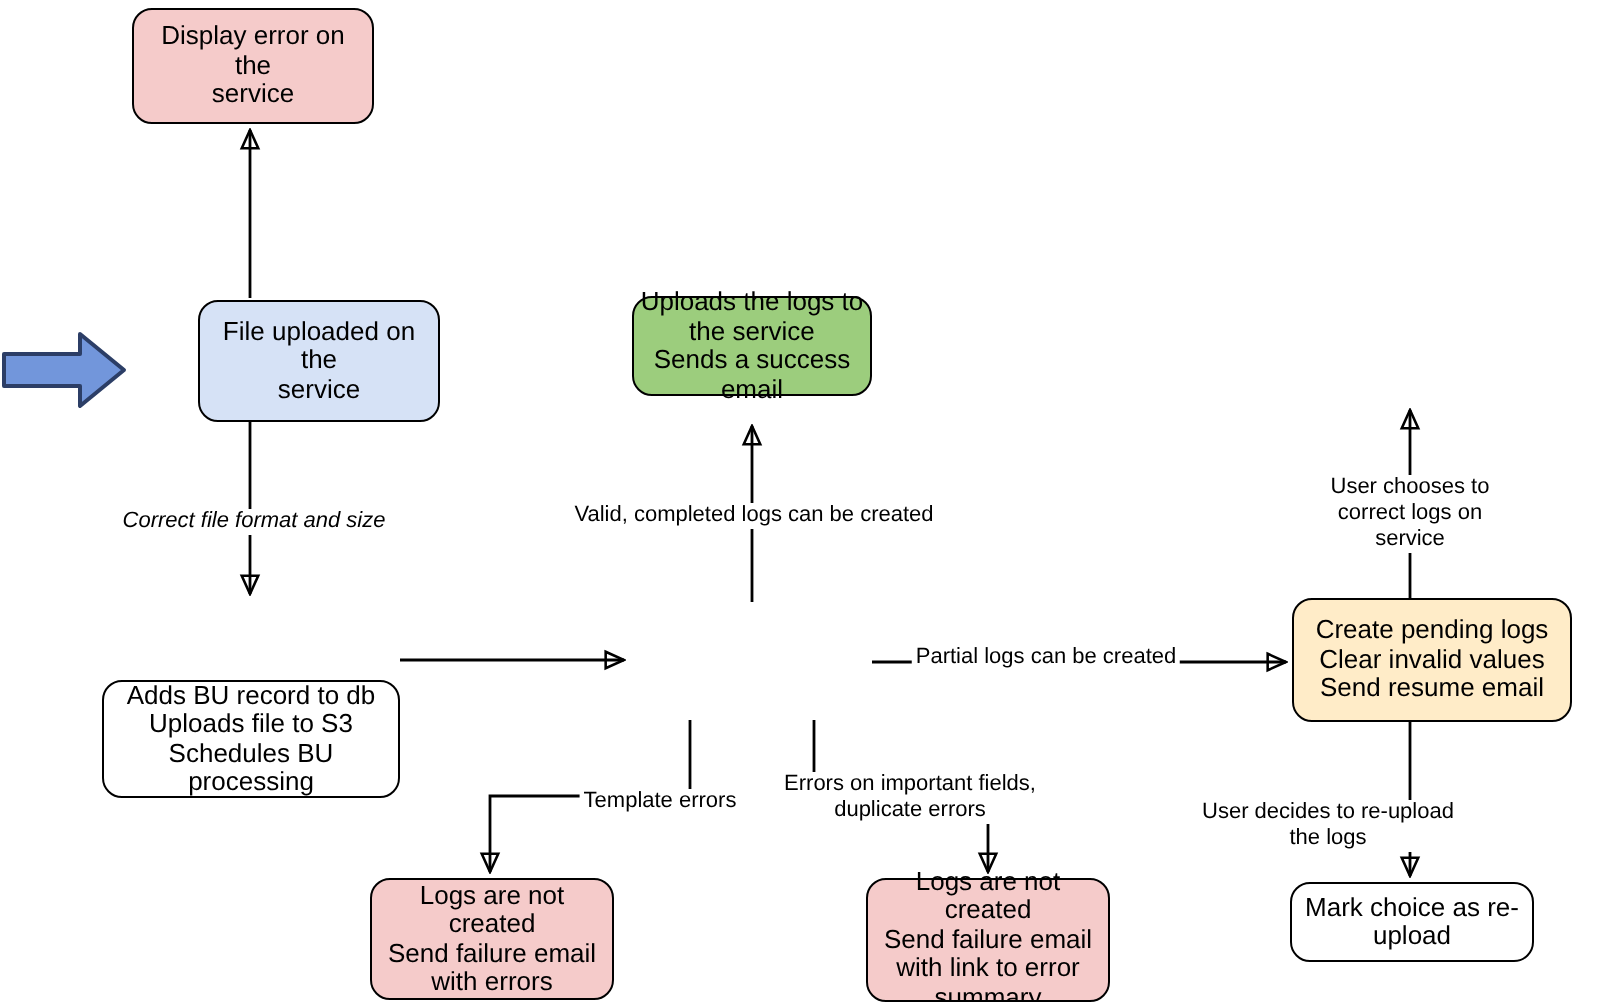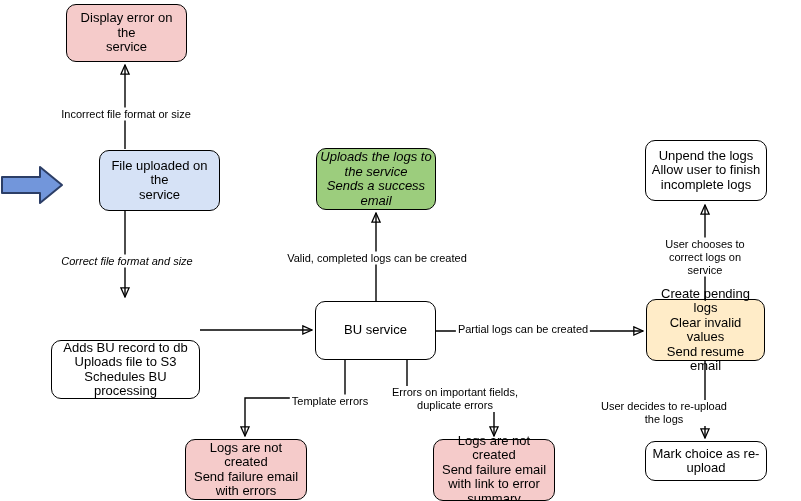--- a/index.html
+++ b/index.html
@@ -86,48 +86,43 @@
   <div class="node pink" style="left:66px;  top:4px;   width:121px; height:58px;">Display error on the
 service</div>
 
   <div class="node blue" style="left:66px;  top:150px; width:121px; height:61px;margin-left:33px;">File uploaded on the
 service</div>
 
   <div class="node white" style="left:51px;  top:300px; width:149px; height:59px;margin-top:40px;">Adds BU record to db
 Uploads file to S3
 Schedules BU processing</div>
 
-  <div class="node white" style="left:315px; top:301px; width:121px; height:59px;">BU service</div>
 
-  <div class="node green" style="left:316px; top:148px; width:120px; height:62px;font-style:italic;">Uploads the logs to
+  <div class="node green" style="left:316px; top:148px; width:120px; height:50px;">Uploads the logs to
 the service
 Sends a success
 email</div>
 
-  <div class="node yellow" style="left:646px; top:299px; width:119px; height:62px;">Create pending logs
+  <div class="node yellow" style="left:646px; top:299px; width:140px; height:62px;">Create pending logs
 Clear invalid values
 Send resume email</div>
 
-  <div class="node white" style="left:645px; top:140px; width:122px; height:61px;">Unpend the logs
-Allow user to finish
-incomplete logs</div>
 
   <div class="node white" style="left:645px; top:441px; width:122px; height:40px;">Mark choice as re-
 upload</div>
 
   <div class="node pink" style="left:185px; top:439px; width:122px; height:61px;">Logs are not created
 Send failure email
 with errors</div>
 
   <div class="node pink" style="left:433px; top:439px; width:122px; height:62px;">Logs are not created
 Send failure email
 with link to error
 summary</div>
 
-  <div class="edge-label" style="left:126px; top:114px;">Incorrect file format or size</div>
 
   <div class="edge-label" style="left:127px; top:261px;font-style:italic;">Correct file format and size</div>
 
   <div class="edge-label" style="left:377px; top:258px;">Valid, completed logs can be created</div>
 
   <div class="edge-label" style="left:523px; top:329px;">Partial logs can be created</div>
 
   <div class="edge-label" style="left:705px; top:257px;">User chooses to correct logs on service</div>
 
   <div class="edge-label" style="left:330px; top:401px;">Template errors</div>

